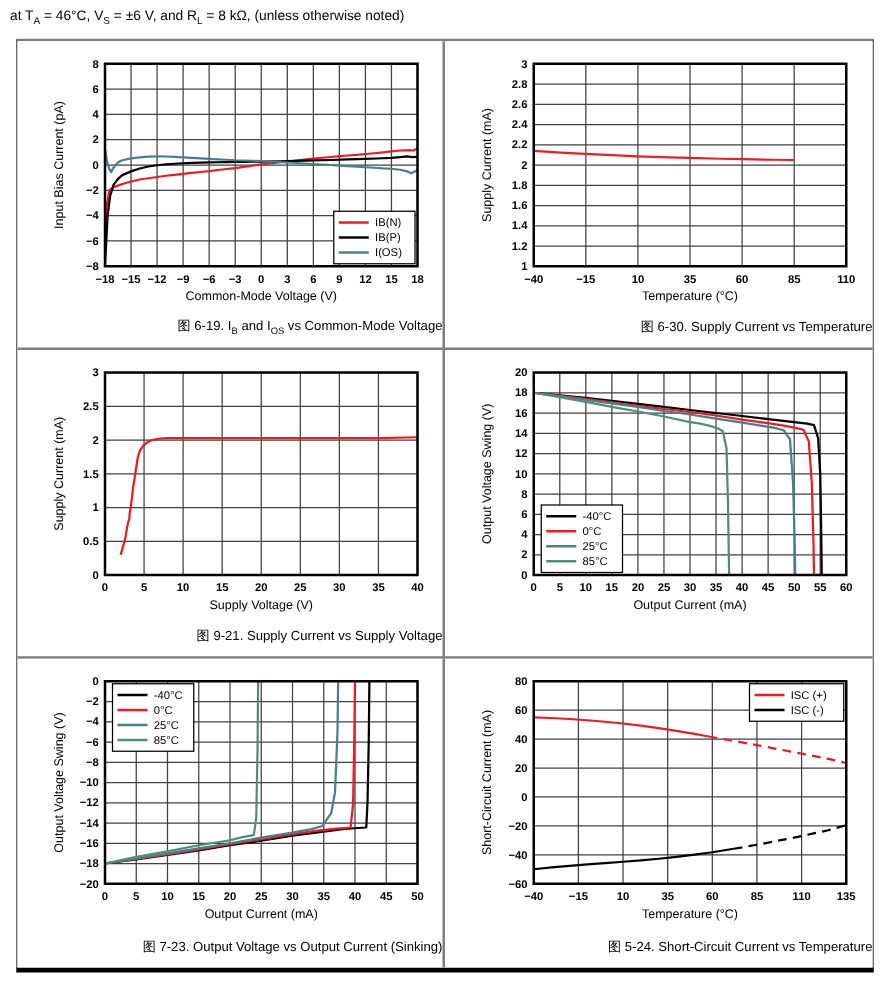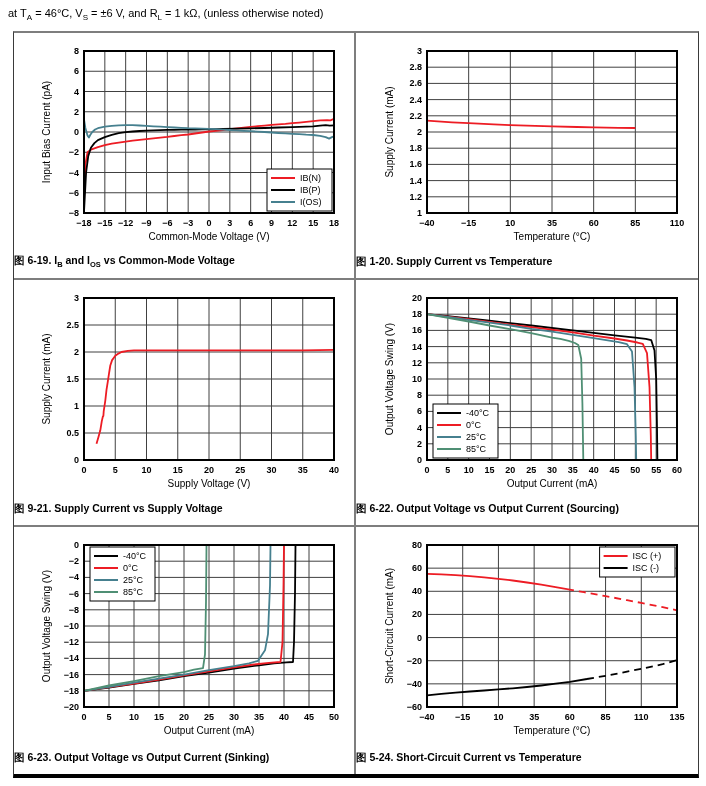--- a/index.html
+++ b/index.html
@@ -6,31 +6,31 @@
   body{position:relative;width:706px;height:786px;font-family:"Liberation Sans","DejaVu Sans",sans-serif;color:#000;overflow:hidden;}
   .header{position:absolute;left:8px;top:7px;font-size:11px;white-space:nowrap;}
   .header sub{font-size:8px;}
   .grid{position:absolute;left:13px;top:31px;width:686px;height:747px;display:grid;
         grid-template-columns:1fr 1fr;grid-template-rows:1fr 1fr 1fr;box-sizing:border-box;
         border-top:2px solid #7e7e7e;border-left:1px solid #3a3a3a;border-right:1px solid #3a3a3a;border-bottom:4px solid #000;}
   .cell{position:relative;box-sizing:border-box;border-right:2px solid #7e7e7e;border-bottom:2px solid #7e7e7e;background:#fff;}
   .cell:nth-child(2n){border-right:none;}
   .cell:nth-child(n+5){border-bottom:none;}
   svg.chart{display:block;margin:2px auto 0 auto;}
-  .caption{position:absolute;left:0;right:0;bottom:9px;text-align:left;font-size:10.5px;font-weight:bold;white-space:nowrap;}
+  .caption{position:absolute;left:0;right:0;bottom:9px;text-align:right;font-size:10.5px;font-weight:normal;white-space:nowrap;}
   .caption sub{font-size:7.5px;}
   svg text{fill:#000;}
   svg .tick{font-size:9px;font-weight:bold;}
   svg .axl{font-size:10px;}
   svg .leg{font-size:9px;}
 </style>
 </head>
 <body>
 
-<div class="header"><span>at T</span><sub>A</sub><span> = 46°C, V</span><sub>S</sub><span> = ±6 V, and R</span><sub>L</sub><span> = 1 kΩ, (unless otherwise noted)</span></div>
+<div class="header"><span>at T</span><sub>A</sub><span> = 46°C, V</span><sub>S</sub><span> = ±6 V, and R</span><sub>L</sub><span> = 8 kΩ, (unless otherwise noted)</span></div>
 
 <div class="grid">
   <div class="cell">
     <svg class="chart" width="334" height="212">
         <rect x="67" y="16" width="250" height="162" fill="#ffffff"></rect>
         <g stroke="#404040" stroke-width="1">
           <line x1="67" y1="16" x2="67" y2="178"></line>
           <line x1="87.83333333333333" y1="16" x2="87.83333333333333" y2="178"></line>
           <line x1="108.66666666666666" y1="16" x2="108.66666666666666" y2="178"></line>
           <line x1="129.5" y1="16" x2="129.5" y2="178"></line>
@@ -136,21 +136,21 @@
           <text x="62" y="100" text-anchor="end" class="tick">2</text>
           <text x="62" y="83.79999999999998" text-anchor="end" class="tick">2.2</text>
           <text x="62" y="67.60000000000001" text-anchor="end" class="tick">2.4</text>
           <text x="62" y="51.400000000000006" text-anchor="end" class="tick">2.6</text>
           <text x="62" y="35.20000000000002" text-anchor="end" class="tick">2.8</text>
           <text x="62" y="19" text-anchor="end" class="tick">3</text>
         </g>
         <text x="192" y="205" text-anchor="middle" class="axl">Temperature (°C)</text>
         <text transform="translate(33,97) rotate(-90)" text-anchor="middle" class="axl">Supply Current (mA)</text>
       </svg>
-    <div class="caption"><span>图 1-20. Supply Current vs Temperature</span></div>
+    <div class="caption"><span>图 6-30. Supply Current vs Temperature</span></div>
   </div>
   <div class="cell">
     <svg class="chart" width="334" height="212">
         <rect x="67" y="16" width="250" height="162" fill="#ffffff"></rect>
         <g stroke="#404040" stroke-width="1">
           <line x1="67" y1="16" x2="67" y2="178"></line>
           <line x1="98.25" y1="16" x2="98.25" y2="178"></line>
           <line x1="129.5" y1="16" x2="129.5" y2="178"></line>
           <line x1="160.75" y1="16" x2="160.75" y2="178"></line>
           <line x1="192" y1="16" x2="192" y2="178"></line>
@@ -258,21 +258,20 @@
           <line x1="77" y1="131" x2="101" y2="131" stroke="#000000" stroke-width="2"></line>
           <text x="106" y="134" class="leg">-40°C</text>
           <line x1="77" y1="143" x2="101" y2="143" stroke="#ed1c24" stroke-width="2"></line>
           <text x="106" y="146" class="leg">0°C</text>
           <line x1="77" y1="155" x2="101" y2="155" stroke="#46808f" stroke-width="2"></line>
           <text x="106" y="158" class="leg">25°C</text>
           <line x1="77" y1="167" x2="101" y2="167" stroke="#4f8f74" stroke-width="2"></line>
           <text x="106" y="170" class="leg">85°C</text>
         </g>
       </svg>
-    <div class="caption"><span>图 6-22. Output Voltage vs Output Current (Sourcing)</span></div>
   </div>
   <div class="cell">
     <svg class="chart" width="334" height="212">
         <rect x="67" y="16" width="250" height="162" fill="#ffffff"></rect>
         <g stroke="#404040" stroke-width="1">
           <line x1="67" y1="16" x2="67" y2="178"></line>
           <line x1="92" y1="16" x2="92" y2="178"></line>
           <line x1="117" y1="16" x2="117" y2="178"></line>
           <line x1="142" y1="16" x2="142" y2="178"></line>
           <line x1="167" y1="16" x2="167" y2="178"></line>
@@ -330,21 +329,21 @@
           <line x1="77" y1="27" x2="101" y2="27" stroke="#000000" stroke-width="2"></line>
           <text x="106" y="30" class="leg">-40°C</text>
           <line x1="77" y1="39" x2="101" y2="39" stroke="#ed1c24" stroke-width="2"></line>
           <text x="106" y="42" class="leg">0°C</text>
           <line x1="77" y1="51" x2="101" y2="51" stroke="#46808f" stroke-width="2"></line>
           <text x="106" y="54" class="leg">25°C</text>
           <line x1="77" y1="63" x2="101" y2="63" stroke="#4f8f74" stroke-width="2"></line>
           <text x="106" y="66" class="leg">85°C</text>
         </g>
       </svg>
-    <div class="caption"><span>图 6-23. Output Voltage vs Output Current (Sinking)</span></div>
+    <div class="caption"><span>图 7-23. Output Voltage vs Output Current (Sinking)</span></div>
   </div>
   <div class="cell">
     <svg class="chart" width="334" height="212">
         <rect x="67" y="16" width="250" height="162" fill="#ffffff"></rect>
         <g stroke="#404040" stroke-width="1">
           <line x1="67" y1="16" x2="67" y2="178"></line>
           <line x1="102.71428571428572" y1="16" x2="102.71428571428572" y2="178"></line>
           <line x1="138.42857142857144" y1="16" x2="138.42857142857144" y2="178"></line>
           <line x1="174.14285714285714" y1="16" x2="174.14285714285714" y2="178"></line>
           <line x1="209.85714285714286" y1="16" x2="209.85714285714286" y2="178"></line>

